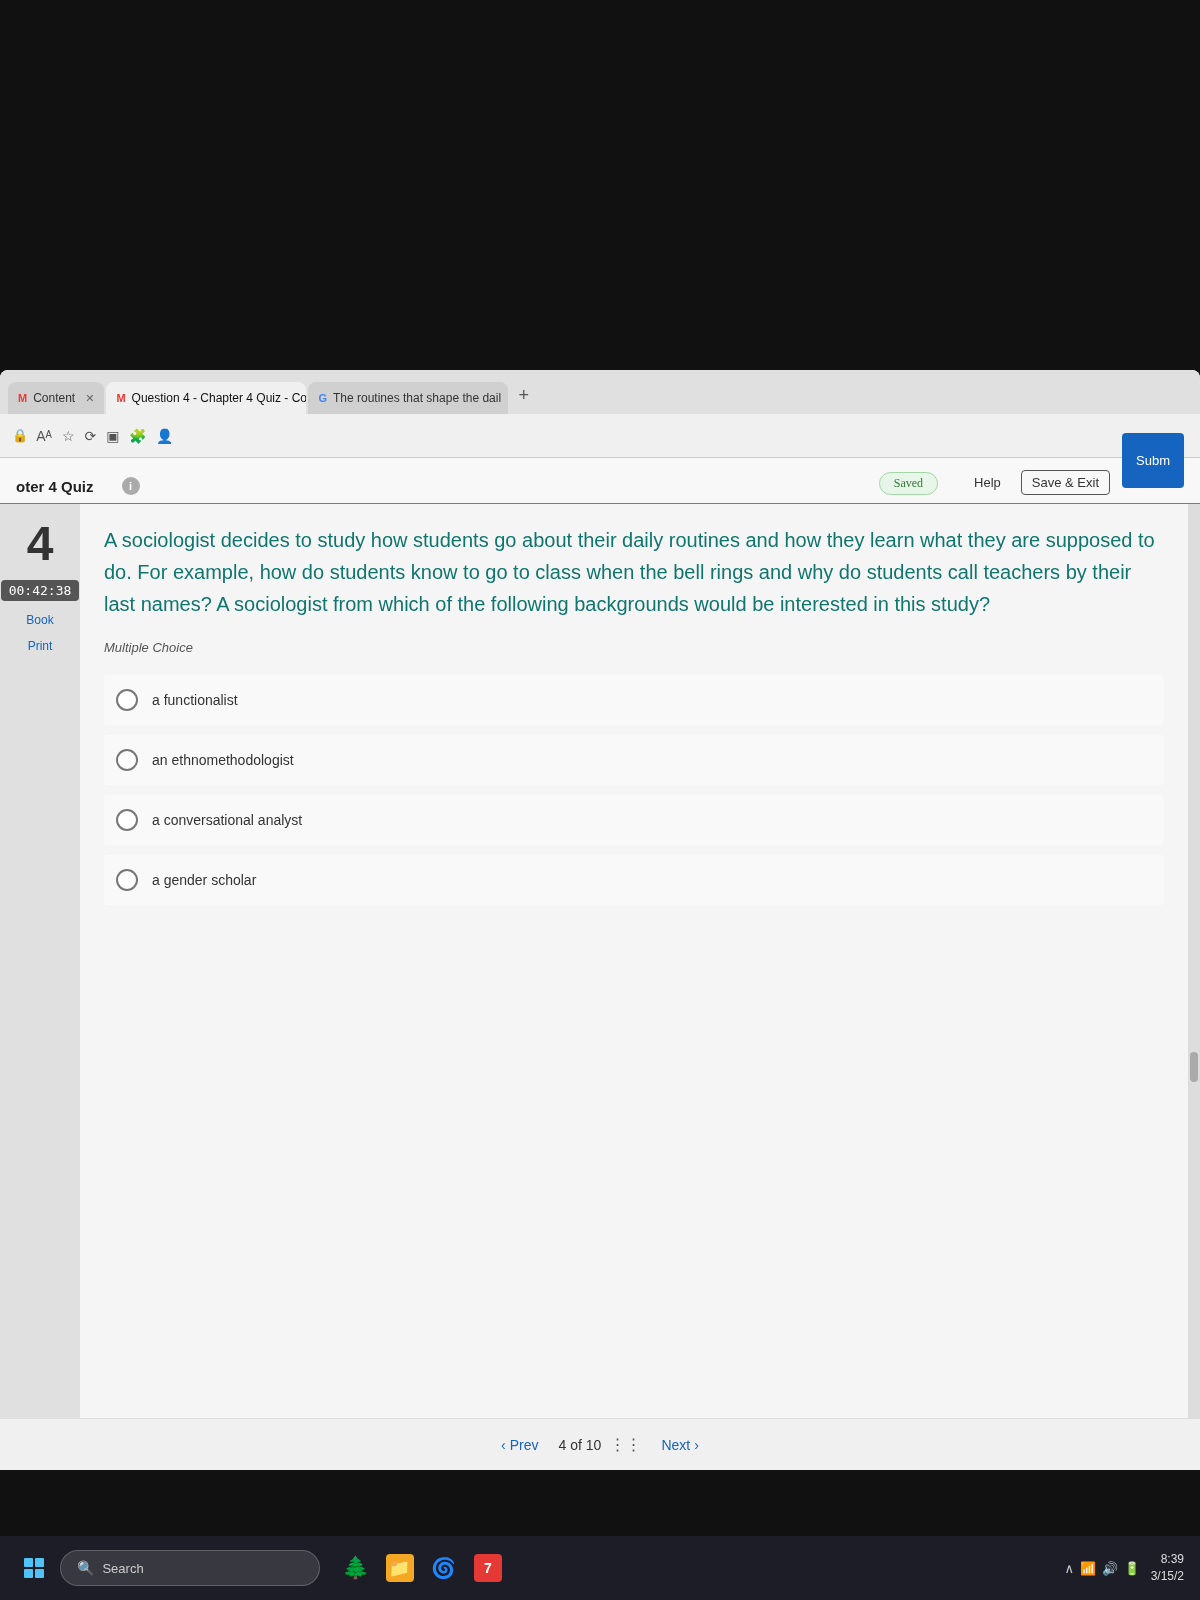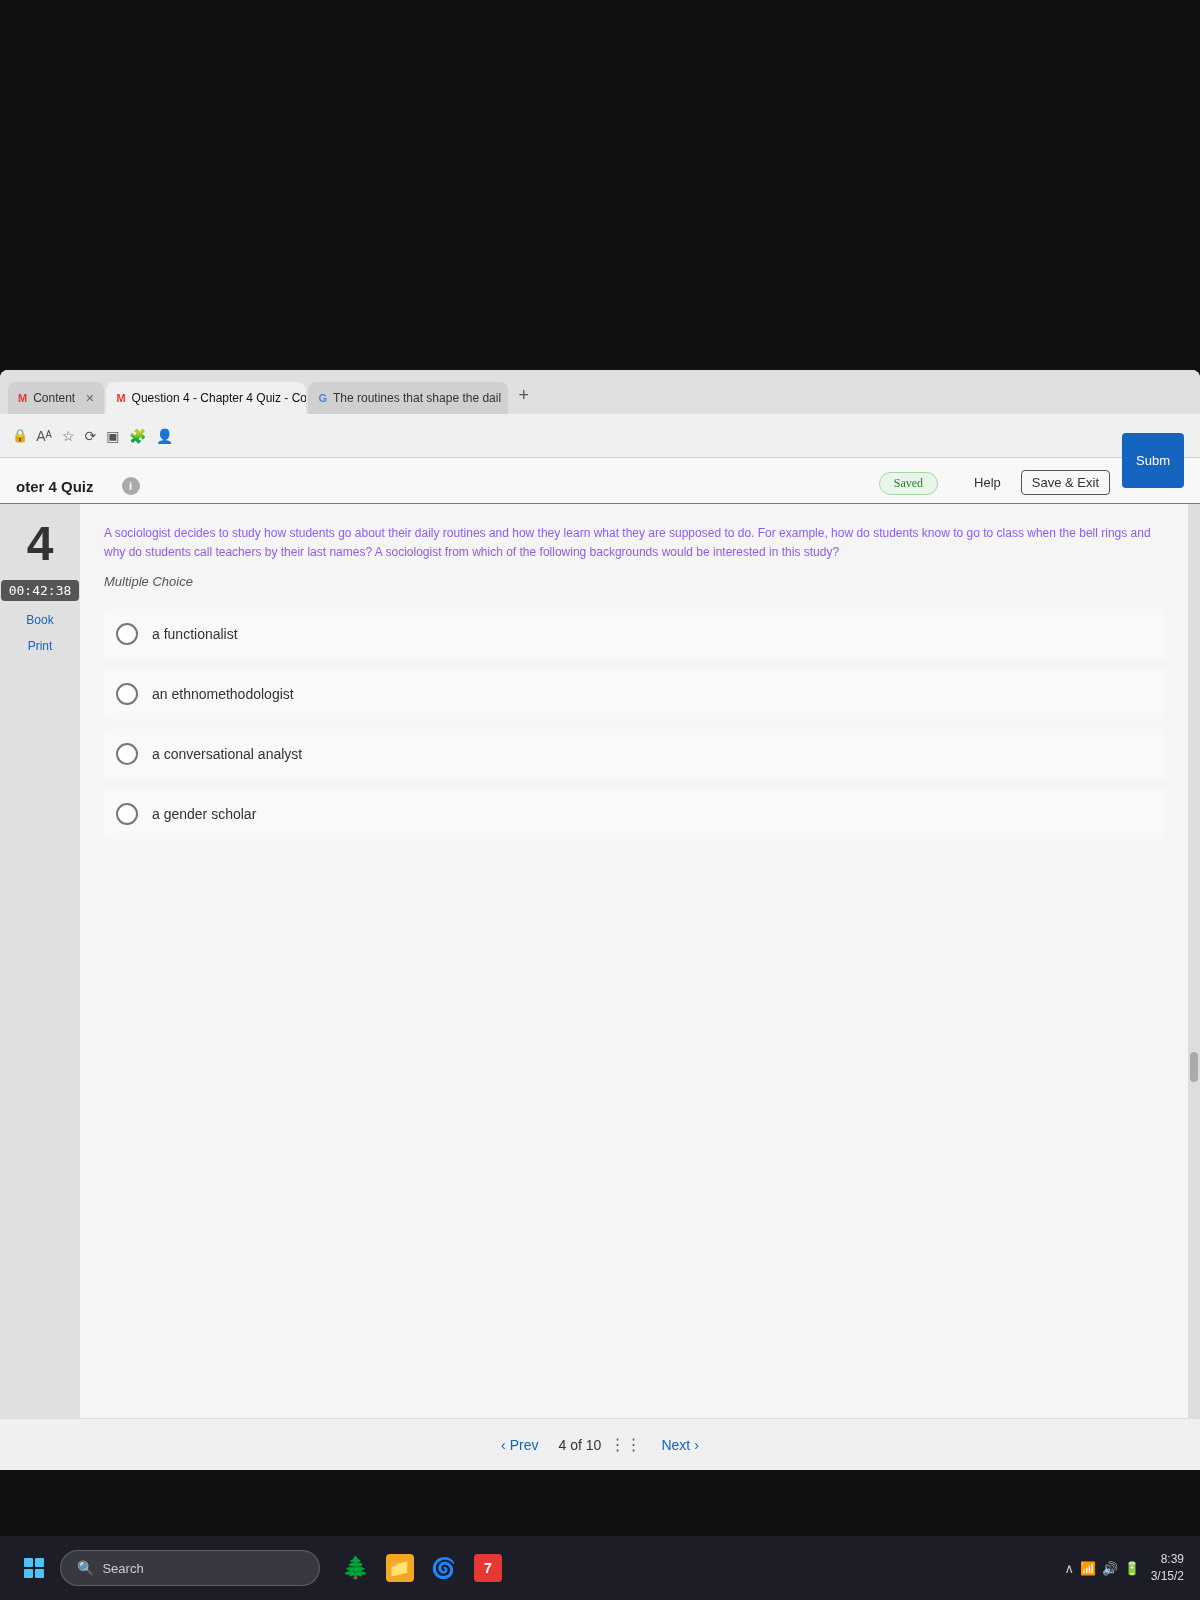--- a/index.html
+++ b/index.html
@@ -242,24 +242,24 @@
       text-decoration: none;
     }
 
     .quiz-main {
       flex: 1;
       padding: 20px 24px;
       background: #f5f5f5;
     }
 
     .question-text {
-      font-size: 12px;
+      font-size: 20px;
       line-height: 1.6;
-      color: #8b5cf6;
-      margin-bottom: 12px;
+      color: #0f766e;
+      margin-bottom: 20px;
     }
 
     .question-type {
       font-size: 13px;
       color: #555;
       margin-bottom: 20px;
       font-style: italic;
     }
 
     .answer-option {

